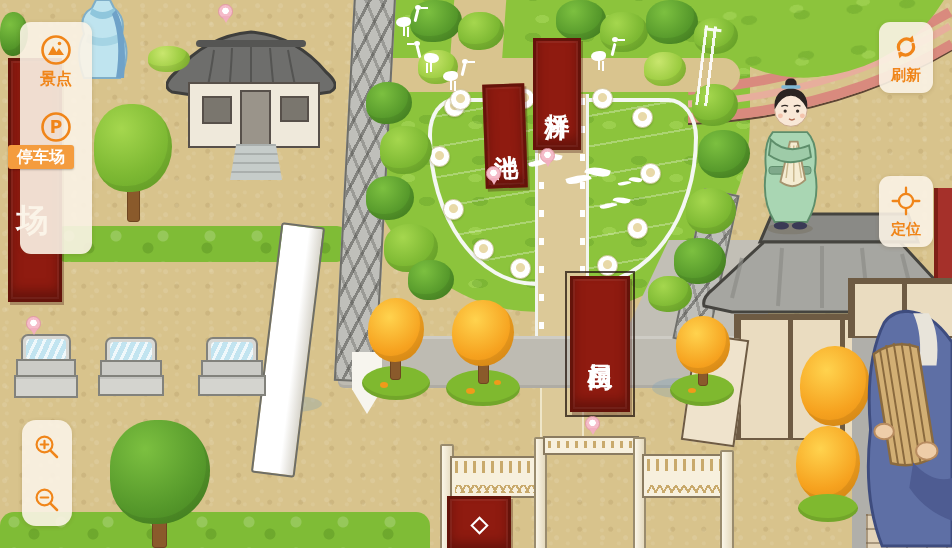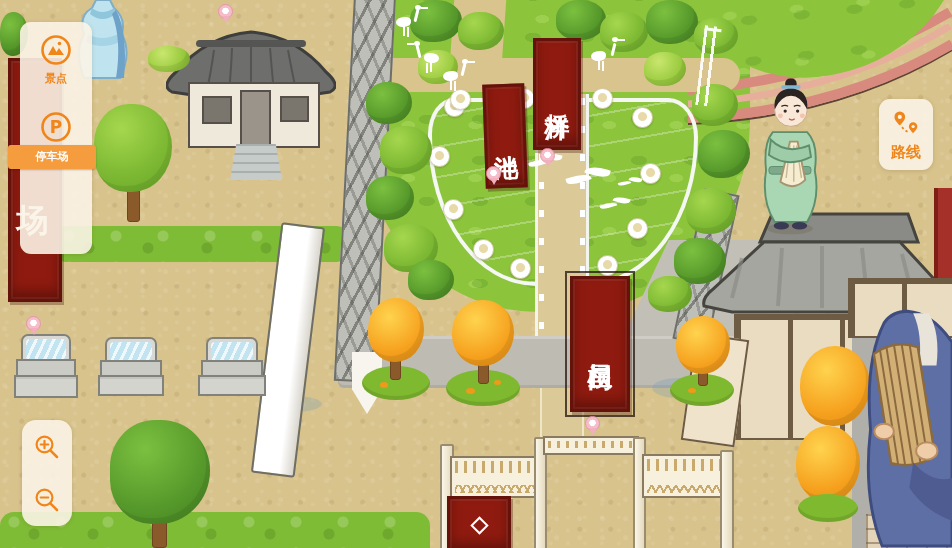--- a/index.html
+++ b/index.html
@@ -105,22 +105,22 @@
   .egret .lg{width:2px;height:10px;bottom:0;left:7px;box-shadow:4px 1px 0 #fff;}
   .dove::before,.dove::after{content:"";position:absolute;background:#fff;}
   .dove::before{left:0;top:38%;width:56%;height:30%;border-radius:0 85% 0 60%;transform:rotate(-18deg);}
   .dove::after{right:0;top:6%;width:56%;height:36%;border-radius:85% 0 60% 0;transform:rotate(16deg);}
   .fence{background:repeating-linear-gradient(90deg,#fff 0 3px, transparent 3px 9px);opacity:.92;}
   .fence::before{content:"";position:absolute;left:0;right:0;top:2px;height:3px;background:#fff;}
   
   .ui-card{position:absolute;background:rgba(251,243,229,.90);border-radius:11px;
     box-shadow:0 1px 4px rgba(90,60,20,.18);z-index:20;}
   .menu-item{height:77px;display:flex;flex-direction:column;align-items:center;justify-content:center;gap:1px;position:relative;cursor:pointer;}
-  .mi-label{font-size:11px;font-weight:600;color:#F08519;line-height:20px;}
-  .mi-label.active{position:absolute;bottom:7px;left:-12px;width:88px;text-align:center;
+  .mi-label{font-size:16px;font-weight:600;color:#F08519;line-height:20px;}
+  .mi-label.active{position:absolute;bottom:7px;left:-12px;width:66px;text-align:center;
     background:#F49C3E;color:#fff;padding:2px 0;border-radius:3px;box-shadow:0 1px 2px rgba(0,0,0,.25);}
   .r-card{width:54px;height:71px;display:flex;flex-direction:column;align-items:center;justify-content:center;gap:3px;cursor:pointer;}
   .r-label{font-size:15px;font-weight:600;color:#F08519;}
   .zoompanel{display:flex;flex-direction:column;align-items:center;justify-content:space-around;}
   .zbtn{width:34px;height:40px;display:flex;align-items:center;justify-content:center;cursor:pointer;}
 </style>
 </head>
 <body>
 
 <div class="screen">
@@ -371,29 +371,35 @@
     </div>
     <div class="menu-item">
       <svg width="36" height="36" viewBox="0 0 36 36" style="margin-bottom:22px;">
         <circle cx="18" cy="18" r="13.5" fill="none" stroke="#F08519" stroke-width="2.6"></circle>
         <text x="18" y="24" font-size="17" font-weight="bold" fill="#F08519" text-anchor="middle" font-family="DejaVu Sans, sans-serif">P</text>
       </svg>
       <span class="mi-label active">停车场</span>
     </div>
   </div>
 
-  <div class="ui-card r-card" style="left:879px;top:99px;">
+  <div class="ui-card r-card" style="left:879px;top:22px;">
     <svg width="32" height="32" viewBox="0 0 36 36">
-      <path d="M11 4 a6 6 0 0 1 6 6 c0 4.2 -6 9.5 -6 9.5 s-6 -5.3 -6 -9.5 a6 6 0 0 1 6 -6 z" fill="#F08519"></path>
-      <circle cx="11" cy="10" r="2.3" fill="#FFF7EC"></circle>
-      <path d="M13.5 21.5 q4.5 5 8 6" stroke="#F08519" stroke-width="2.1" stroke-dasharray="2.5 3" fill="none"></path>
-      <path d="M26 16 a4.8 4.8 0 0 1 4.8 4.8 c0 3.2 -4.8 7.4 -4.8 7.4 s-4.8 -4.2 -4.8 -7.4 A4.8 4.8 0 0 1 26 16 z" fill="#F08519"></path>
-      <circle cx="26" cy="20.8" r="1.8" fill="#FFF7EC"></circle>
-    </svg>
-    <span class="r-label">路线</span>
+      <path d="M10 21 a9 9 0 0 1 14 -10" fill="none" stroke="#F08519" stroke-width="3.6" stroke-linecap="round"></path>
+      <path d="M25.5 5 l1.5 7 -7 -1.5 z" fill="#F08519"></path>
+      <path d="M26 15 a9 9 0 0 1 -14 10" fill="none" stroke="#F08519" stroke-width="3.6" stroke-linecap="round"></path>
+      <path d="M10.5 31 l-1.5 -7 7 1.5 z" fill="#F08519"></path>
+    </svg>
+    <span class="r-label">刷新</span>
+  </div>
+  <div class="ui-card r-card" style="left:879px;top:176px;">
+    <svg width="32" height="32" viewBox="0 0 36 36">
+      <circle cx="18" cy="18" r="8" fill="none" stroke="#F08519" stroke-width="2.6"></circle>
+      <path d="M18 3 v7 M18 26 v7 M3 18 h7 M26 18 h7" stroke="#F08519" stroke-width="2.6" stroke-linecap="round"></path>
+    </svg>
+    <span class="r-label">定位</span>
   </div>
 
   <div class="ui-card zoompanel" style="left:22px;top:420px;width:50px;height:106px;border-radius:14px;">
     <div class="zbtn">
       <svg width="30" height="30" viewBox="0 0 36 36">
         <circle cx="15" cy="15" r="9.5" fill="none" stroke="#F08519" stroke-width="2.6"></circle>
         <path d="M22 22 L30 30" stroke="#F08519" stroke-width="3" stroke-linecap="round"></path>
         <path d="M10.5 15 h9 M15 10.5 v9" stroke="#F08519" stroke-width="2.6" stroke-linecap="round"></path>
       </svg>
     </div>

